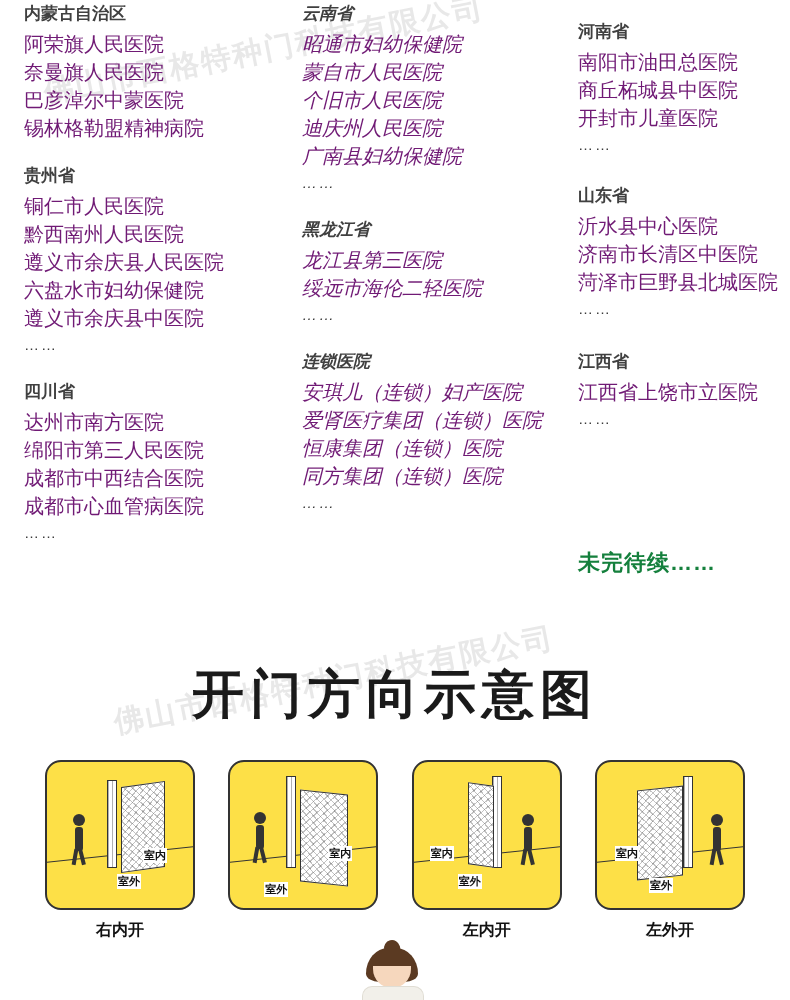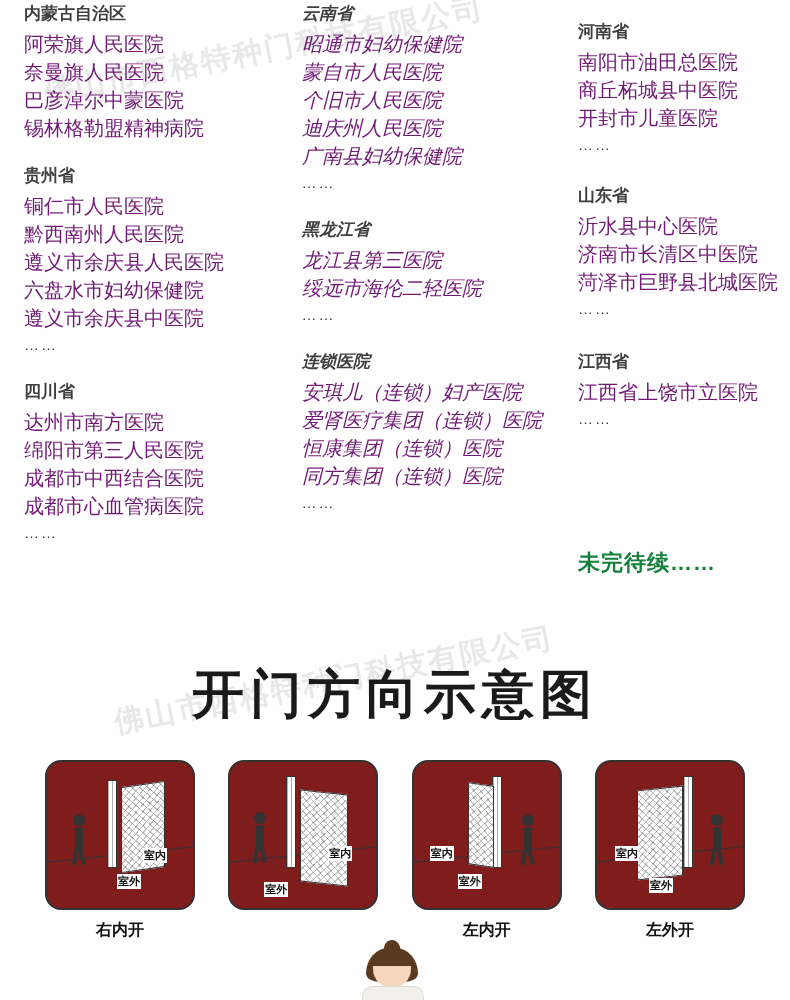--- a/index.html
+++ b/index.html
@@ -99,21 +99,21 @@
     display: flex;
     justify-content: space-between;
   }
   .door-item { width: 160px; text-align: center; }
   .door-box {
     width: 150px; height: 150px;
     margin: 0 auto;
     border: 2px solid #333;
     border-radius: 16px;
     position: relative;
-    background: #7f1d1d;
+    background: #fde047;
     overflow: hidden;
   }
   .door-caption {
     margin-top: 10px;
     font-size: 16px;
     color: #111;
     font-weight: bold;
   }
   .floorline {
     position: absolute;

